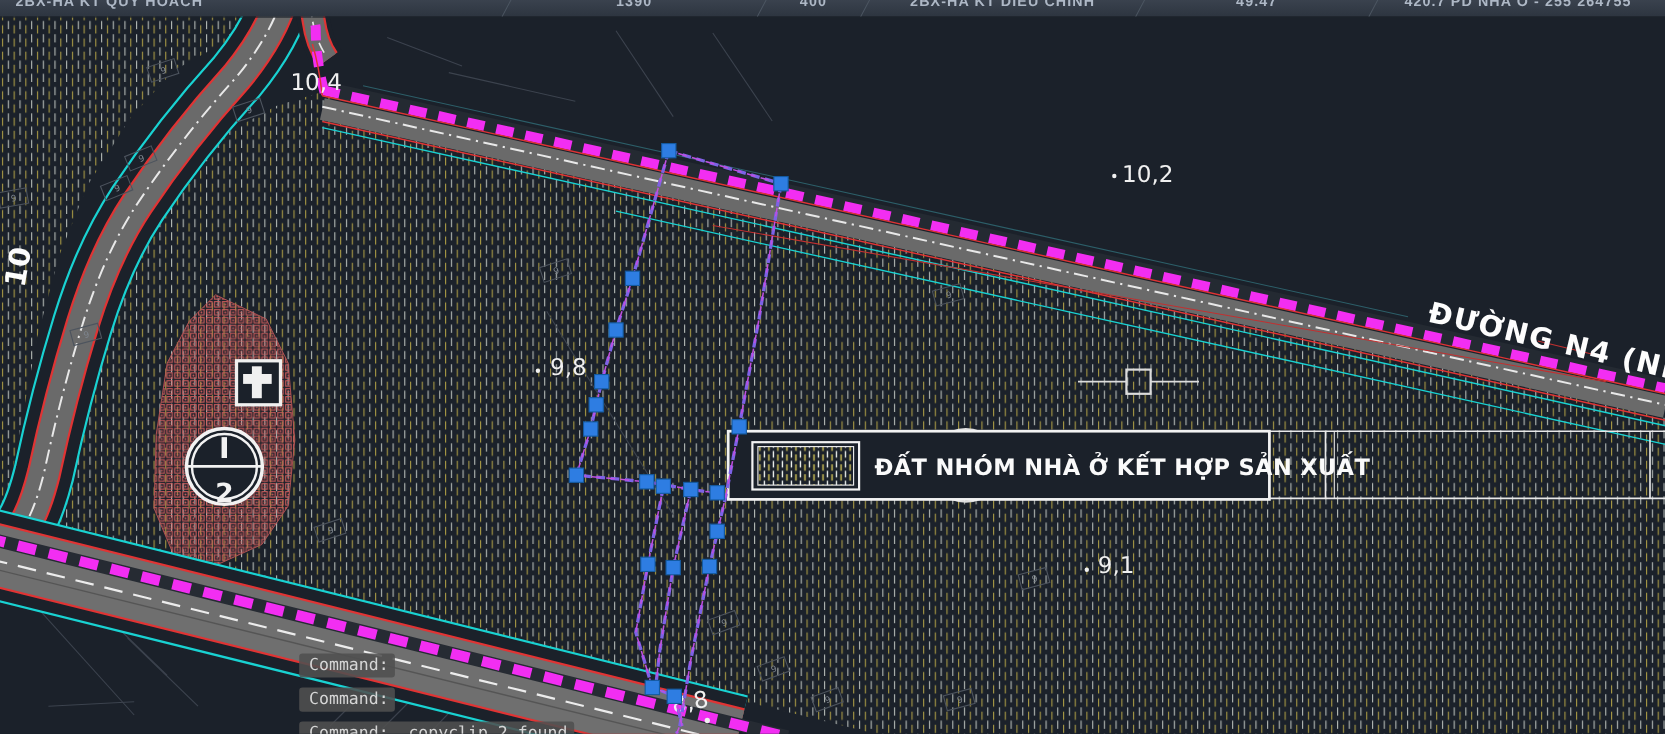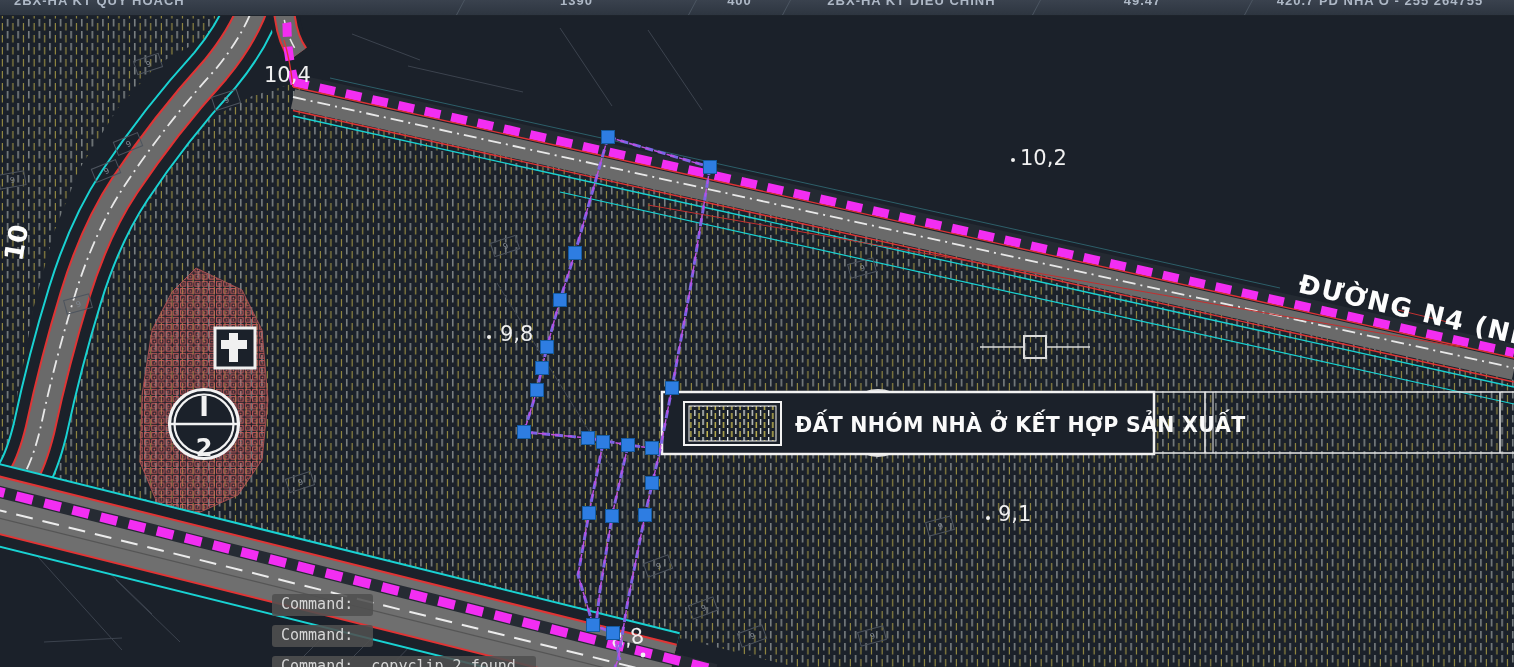--- a/index.html
+++ b/index.html
@@ -10,21 +10,21 @@
   .tabbar{position:absolute;top:0;left:0;width:1514px;height:15px;z-index:30;
     background:linear-gradient(#3a424e,#2d3540);border-bottom:1px solid #1d232b;
     display:flex;align-items:flex-start;}
   .tab{position:relative;height:15px;overflow:hidden;flex:0 0 auto;}
   .tab-label{display:block;margin-top:-7px;font-size:13px;font-weight:bold;color:#aeb8c6;
     white-space:nowrap;text-align:center;letter-spacing:1px;}
   .sep{flex:0 0 1px;width:1px;height:15px;background:#4c5662;transform:skewX(-28deg);}
 
   
   .cmd-stack{position:absolute;left:272px;top:594px;z-index:25;}
-  .cmd-line{display:table;margin-bottom:9px;padding:1px 20px 2px 9px;border-radius:3px;
+  .cmd-line{display:table;margin-bottom:9px;padding:1px 6px 2px 9px;border-radius:3px;
     background:rgba(80,80,80,0.88);color:#d6d6d6;font-family:"DejaVu Sans Mono",monospace;
     font-size:15px;line-height:19px;white-space:pre;}
   svg{position:absolute;top:0;left:0;}
   svg text{font-family:"DejaVu Sans","Liberation Sans",sans-serif;}
 </style>
 </head>
 <body>
 
 <div class="app">
 

